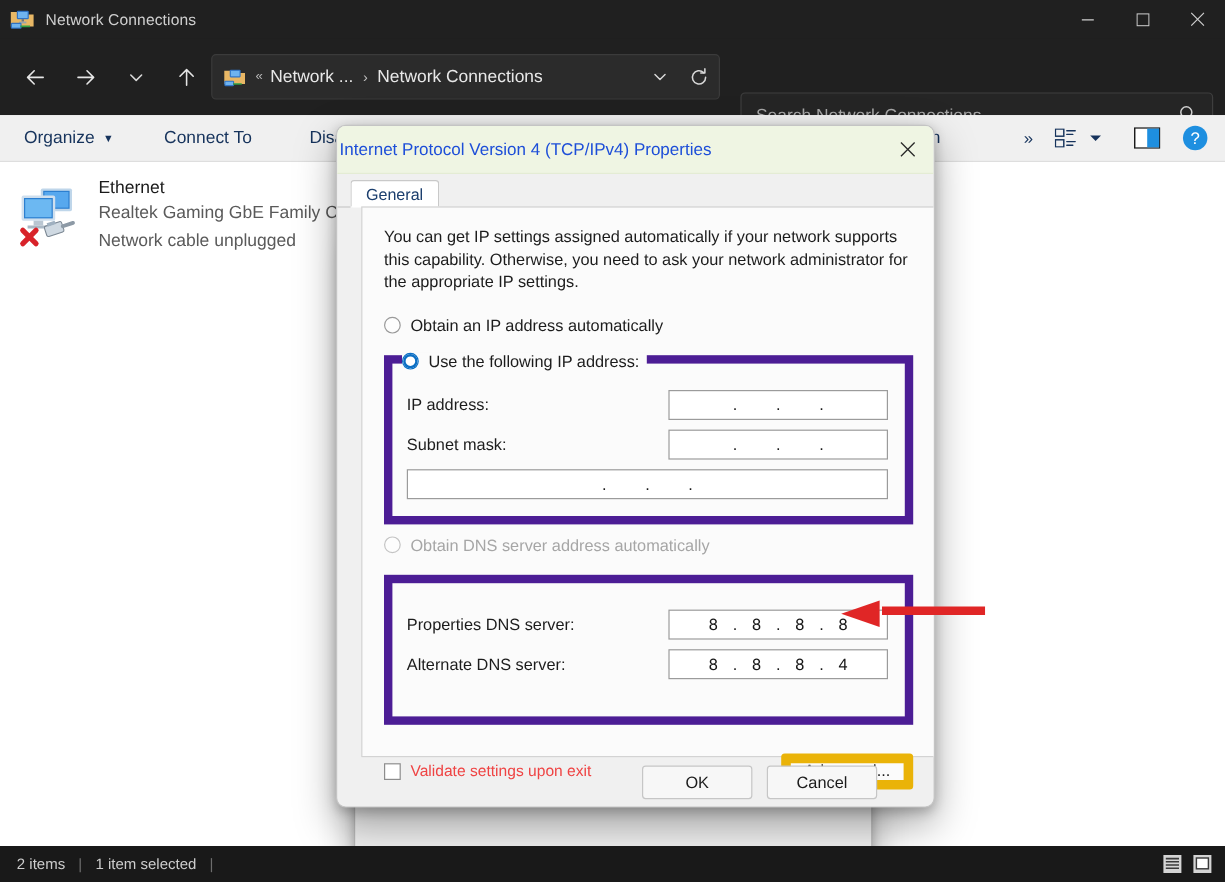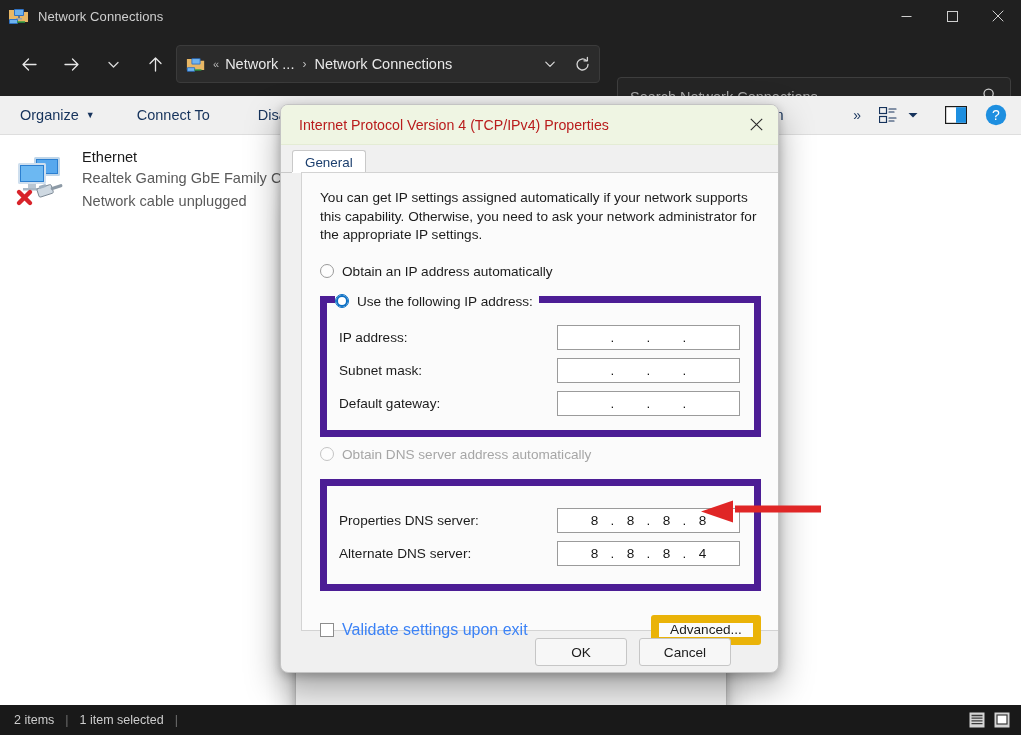--- a/index.html
+++ b/index.html
@@ -155,21 +155,21 @@
     border-radius: 8px;
     box-shadow: 0 14px 34px rgba(0,0,0,.34), 0 3px 10px rgba(0,0,0,.22);
     overflow: hidden;
   }
   .dlg-title {
     height: 39px; background: #eff5e3;
     display: flex; align-items: center;
     border-bottom: 1px solid #e4ecd4;
   }
   .dlg-title-txt {
-    color: #b91c1c; font-size: 14.2px; margin-left: 18px;
+    color: #1d4ed8; font-size: 14.2px; margin-left: 2px;
   }
   .dlg-close {
     margin-left: auto; width: 44px; height: 38px;
     display: flex; align-items: center; justify-content: center;
     color: #2a2a2a;
   }
   .tabstrip {
     height: 27px; position: relative;
     background: #f0f0f0;
     border-bottom: 1px solid #c9c9c9;
@@ -246,21 +246,21 @@
     font-family: "Liberation Sans", sans-serif;
   }
   .ipdot { width: 11px; text-align: center; color: #171717; font-size: 13.6px; }
 
   .chk-row { display: flex; align-items: center; }
   .chk {
     width: 14px; height: 14px;
     border: 1px solid #8d8d8d; background: #fff;
     box-sizing: border-box; flex: none;
   }
-  .chk-lbl { margin-left: 8px; color: #3b82f6; font-size: 16px; }
+  .chk-lbl { margin-left: 8px; color: #ef4444; font-size: 13px; }
 
   .btn {
     height: 28px; min-width: 92px;
     background: #f7f7f7; border: 1px solid #c6c6c6;
     border-radius: 3px;
     color: #1b1b1b; font-size: 13.6px;
     display: flex; align-items: center; justify-content: center;
     box-sizing: border-box;
   }
   .btn.focus { border: 8px solid #eab308; background: #fbfbfb; }
@@ -511,21 +511,20 @@
             <span class="ipdot">.</span>
             <span class="ipseg"></span>
             <span class="ipdot">.</span>
             <span class="ipseg"></span>
             <span class="ipdot">.</span>
             <span class="ipseg"></span>
           </span>
         </div>
 
         <div class="field-row" style="margin-bottom:0">
-          <span class="field-lbl">Default gateway:</span>
           <span class="ipbox">
             <span class="ipseg"></span>
             <span class="ipdot">.</span>
             <span class="ipseg"></span>
             <span class="ipdot">.</span>
             <span class="ipseg"></span>
             <span class="ipdot">.</span>
             <span class="ipseg"></span>
           </span>
         </div>
@@ -544,21 +543,21 @@
             <span class="ipseg">8</span>
             <span class="ipdot">.</span>
             <span class="ipseg">8</span>
             <span class="ipdot">.</span>
             <span class="ipseg">8</span>
             <span class="ipdot">.</span>
             <span class="ipseg">8</span>
           </span>
         </div>
 
-        <div class="field-row" style="margin-bottom:4px">
+        <div class="field-row" style="margin-bottom:17px">
           <span class="field-lbl">Alternate DNS server:</span>
           <span class="ipbox">
             <span class="ipseg">8</span>
             <span class="ipdot">.</span>
             <span class="ipseg">8</span>
             <span class="ipdot">.</span>
             <span class="ipseg">8</span>
             <span class="ipdot">.</span>
             <span class="ipseg">4</span>
           </span>

